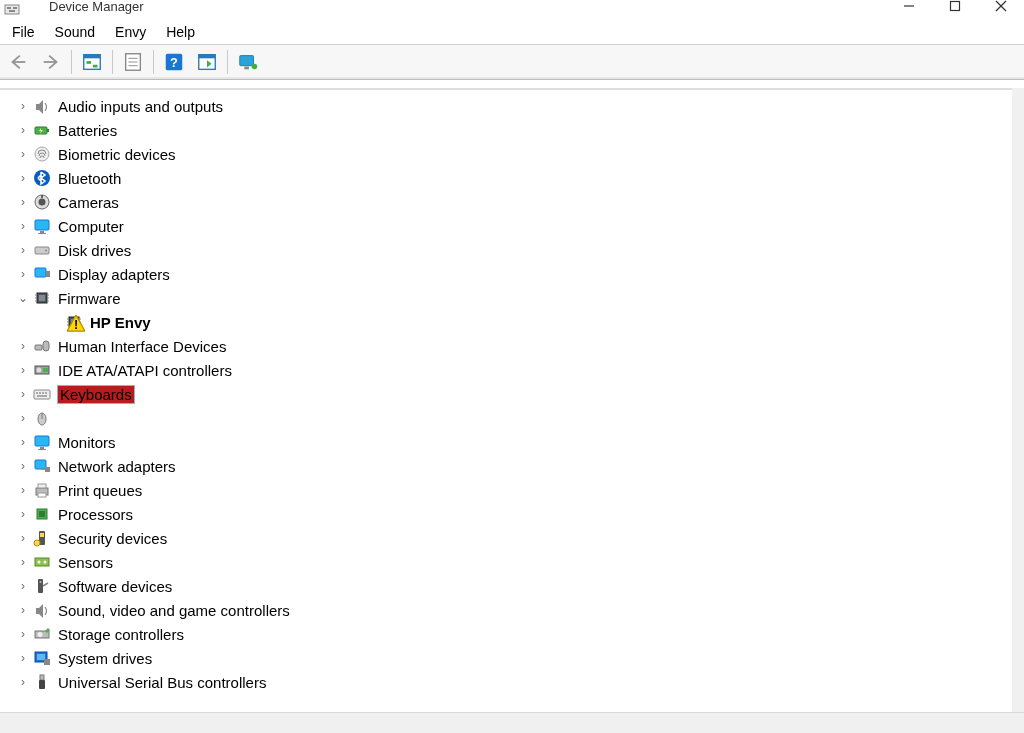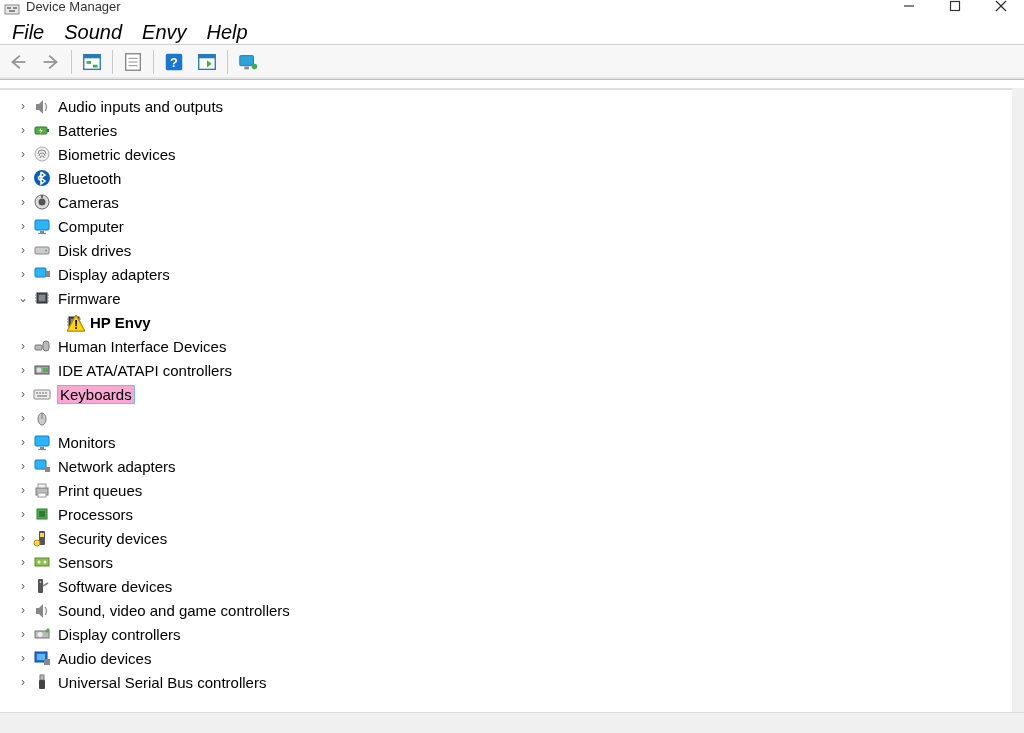--- a/index.html
+++ b/index.html
@@ -12,20 +12,21 @@
     background: #ffffff;
     color: #000;
     overflow: hidden;
   }
   .titlebar {
     display: flex;
     align-items: center;
     height: 20px;
     padding: 0 4px;
     position: relative;
+    gap: 23px;
   }
   .titlebar .tb-icon {
     width: 16px; height: 16px;
     margin-right: 6px;
     display: inline-flex;
     align-items: center;
     justify-content: center;
   }
   .titlebar .tb-title {
     font-size: 13px;
@@ -46,22 +47,21 @@
   .win-btn svg { width: 12px; height: 12px; }
   .menubar {
     display: flex;
     align-items: center;
     height: 24px;
     padding: 0 2px;
     border-bottom: 1px solid #d0d0d0;
   }
   .menu-item {
     padding: 2px 10px;
-    font-size: 20px;
-    font-style: italic;
+    font-size: 14px;
   }
   .toolbar {
     display: flex;
     align-items: center;
     height: 34px;
     padding: 0 2px;
     gap: 1px;
     background: #f7f7f7;
     border-bottom: 1px solid #bdbdbd;
     box-shadow: inset 0 -2px 0 #e6e6e6;
@@ -106,21 +106,21 @@
   .node .cat-icon {
     width: 20px; height: 20px;
     display: inline-flex;
     align-items: center;
     justify-content: center;
     margin-right: 6px;
   }
   .node .cat-icon svg { width: 18px; height: 18px; }
   .node .label {}
   .node.selected .label {
-    background: #f9a8d4;
+    background: #b91c1c;
     outline: 1px solid #7db8e8;
     padding: 0 2px;
   }
   .node.child {
     padding-left: 32px;
     font-weight: bold;
   }
   .node.child .exp { visibility: hidden; }
   .scroll-track {
     position: absolute;
@@ -440,30 +440,30 @@
         </span>
         <span class="label">Sound, video and game controllers</span>
       </div>
       <div class="node">
         <span class="exp">›</span>
         <span class="cat-icon">
           <svg viewBox="0 0 18 18">
             <use href="#storage-icon"></use>
           </svg>
         </span>
-        <span class="label">Display controllers</span>
+        <span class="label">Storage controllers</span>
       </div>
       <div class="node">
         <span class="exp">›</span>
         <span class="cat-icon">
           <svg viewBox="0 0 18 18">
             <use href="#system-icon"></use>
           </svg>
         </span>
-        <span class="label">Audio devices</span>
+        <span class="label">System drives</span>
       </div>
       <div class="node">
         <span class="exp">›</span>
         <span class="cat-icon">
           <svg viewBox="0 0 18 18">
             <use href="#usb-icon"></use>
           </svg>
         </span>
         <span class="label">Universal Serial Bus controllers</span>
       </div>

